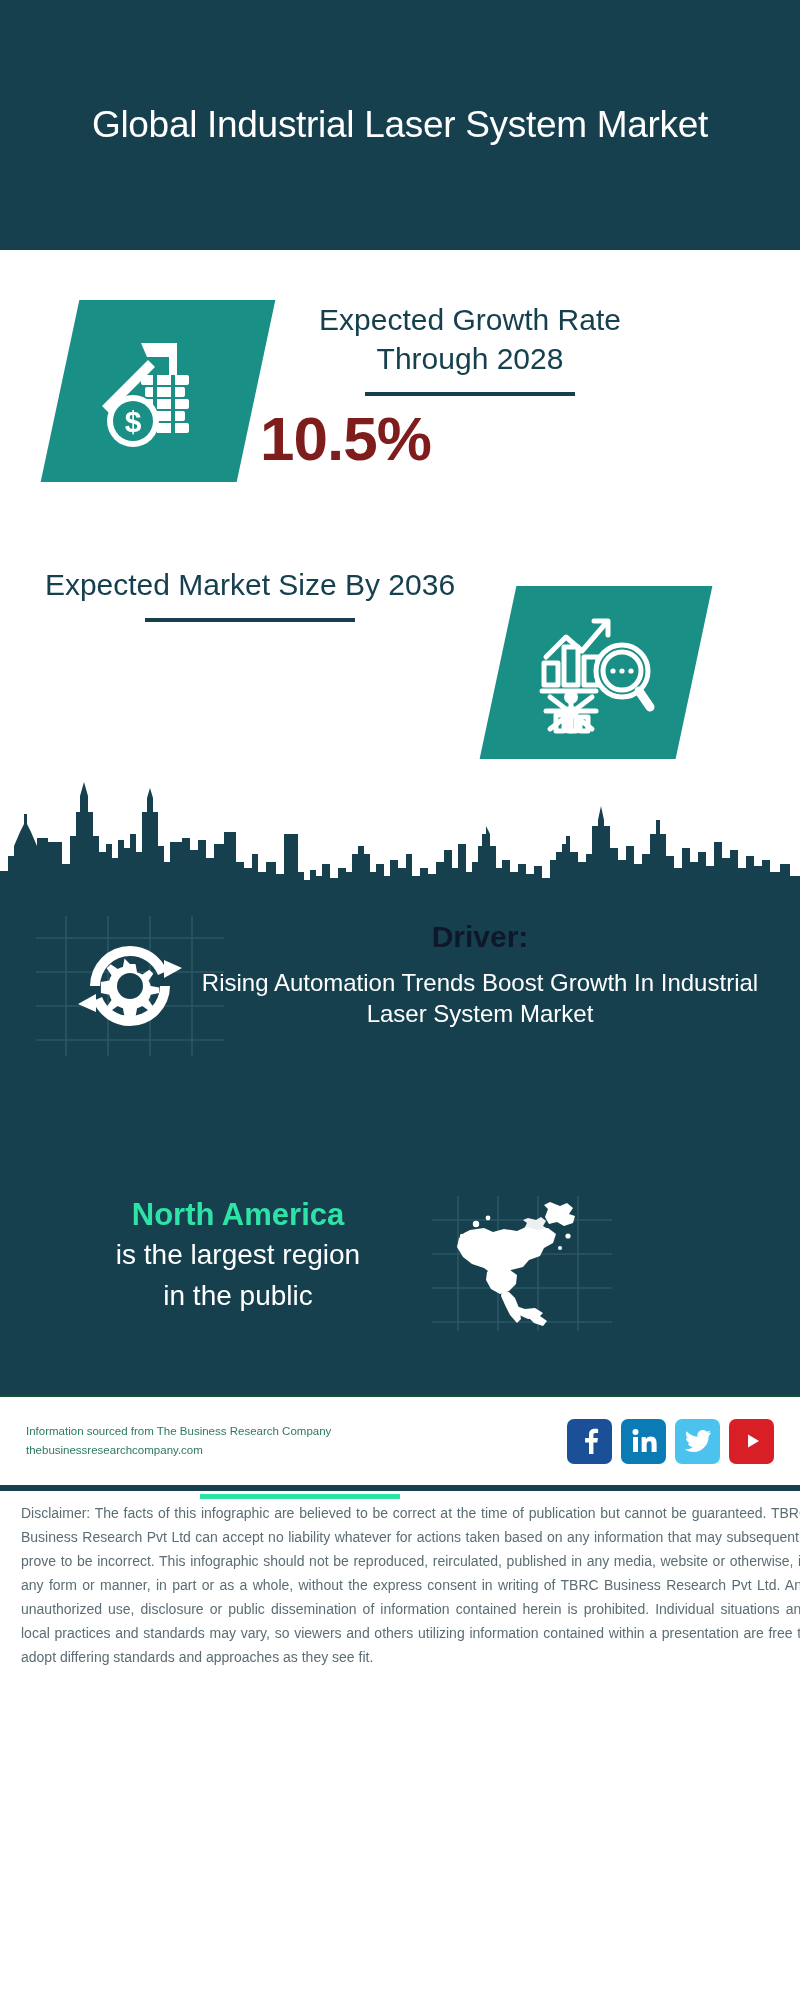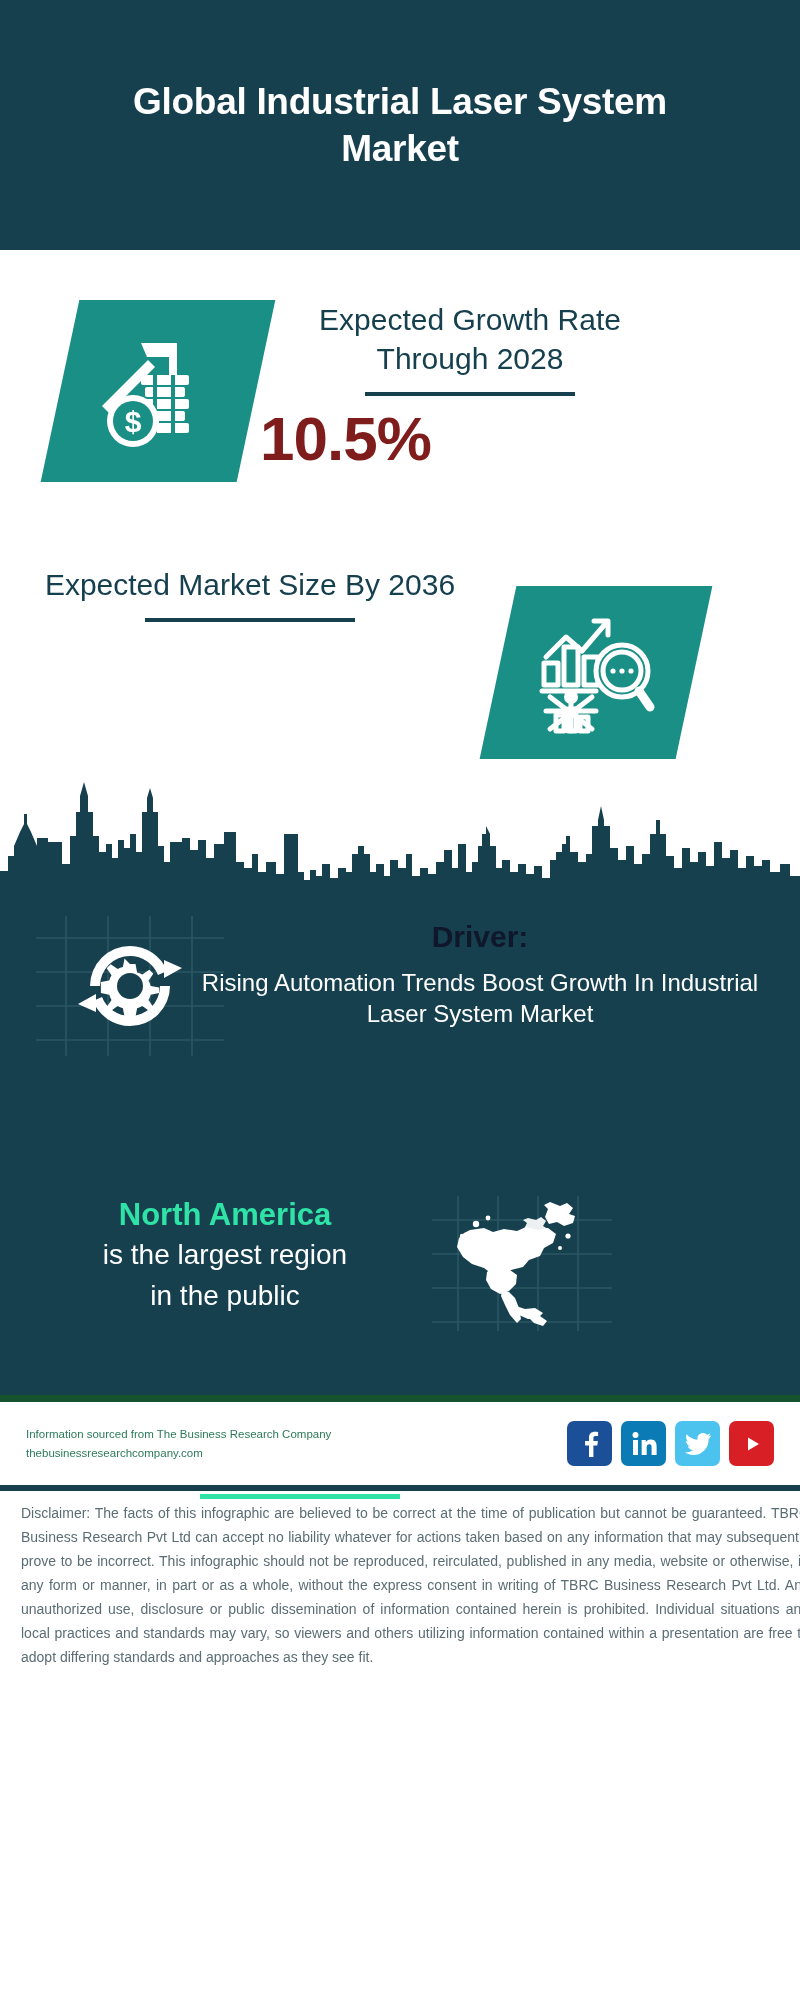--- a/index.html
+++ b/index.html
@@ -22,21 +22,21 @@
     left: 0; top: 0;
     width: 800px; height: 250px;
     background: #17404f;
     display: flex;
     align-items: center;
     justify-content: center;
   }
   .header-title {
     color: #ffffff;
     font-size: 37px;
-    font-weight: bold;
+    font-weight: normal;
     line-height: 1.28;
     text-align: center;
     letter-spacing: -0.3px;
     max-width: 620px;
   }
 
   
   .white-zone {
     position: absolute;
     left: 0; top: 250px;
@@ -138,21 +138,21 @@
 
   .green-divider {
     position: absolute;
     left: 200px; top: 1494px;
     width: 200px; height: 5px;
     background: #2fe3a6;
   }
 
   .region-wrap {
     position: absolute;
-    left: 30px; top: 1196px;
+    left: 43px; top: 1196px;
     width: 390px;
     text-align: center;
   }
   .region-name {
     color: #2fe3a6;
     font-weight: bold;
     font-size: 31px;
     line-height: 1.2;
   }
   .region-sub {
@@ -173,21 +173,21 @@
     left: 432px; top: 1196px;
     width: 180px; height: 135px;
   }
 
   
   .footer {
     position: absolute;
     left: 0; top: 1395px;
     width: 800px; height: 90px;
     background: #ffffff;
-    border-top: 7px solid #14532d;
+    border-top: 2px solid #14532d;
     display: flex;
     align-items: center;
     padding: 0 26px;
   }
   .footer-source {
     color: #2c7a5c;
     font-size: 11.5px;
     line-height: 1.65;
     flex: 1;
   }

